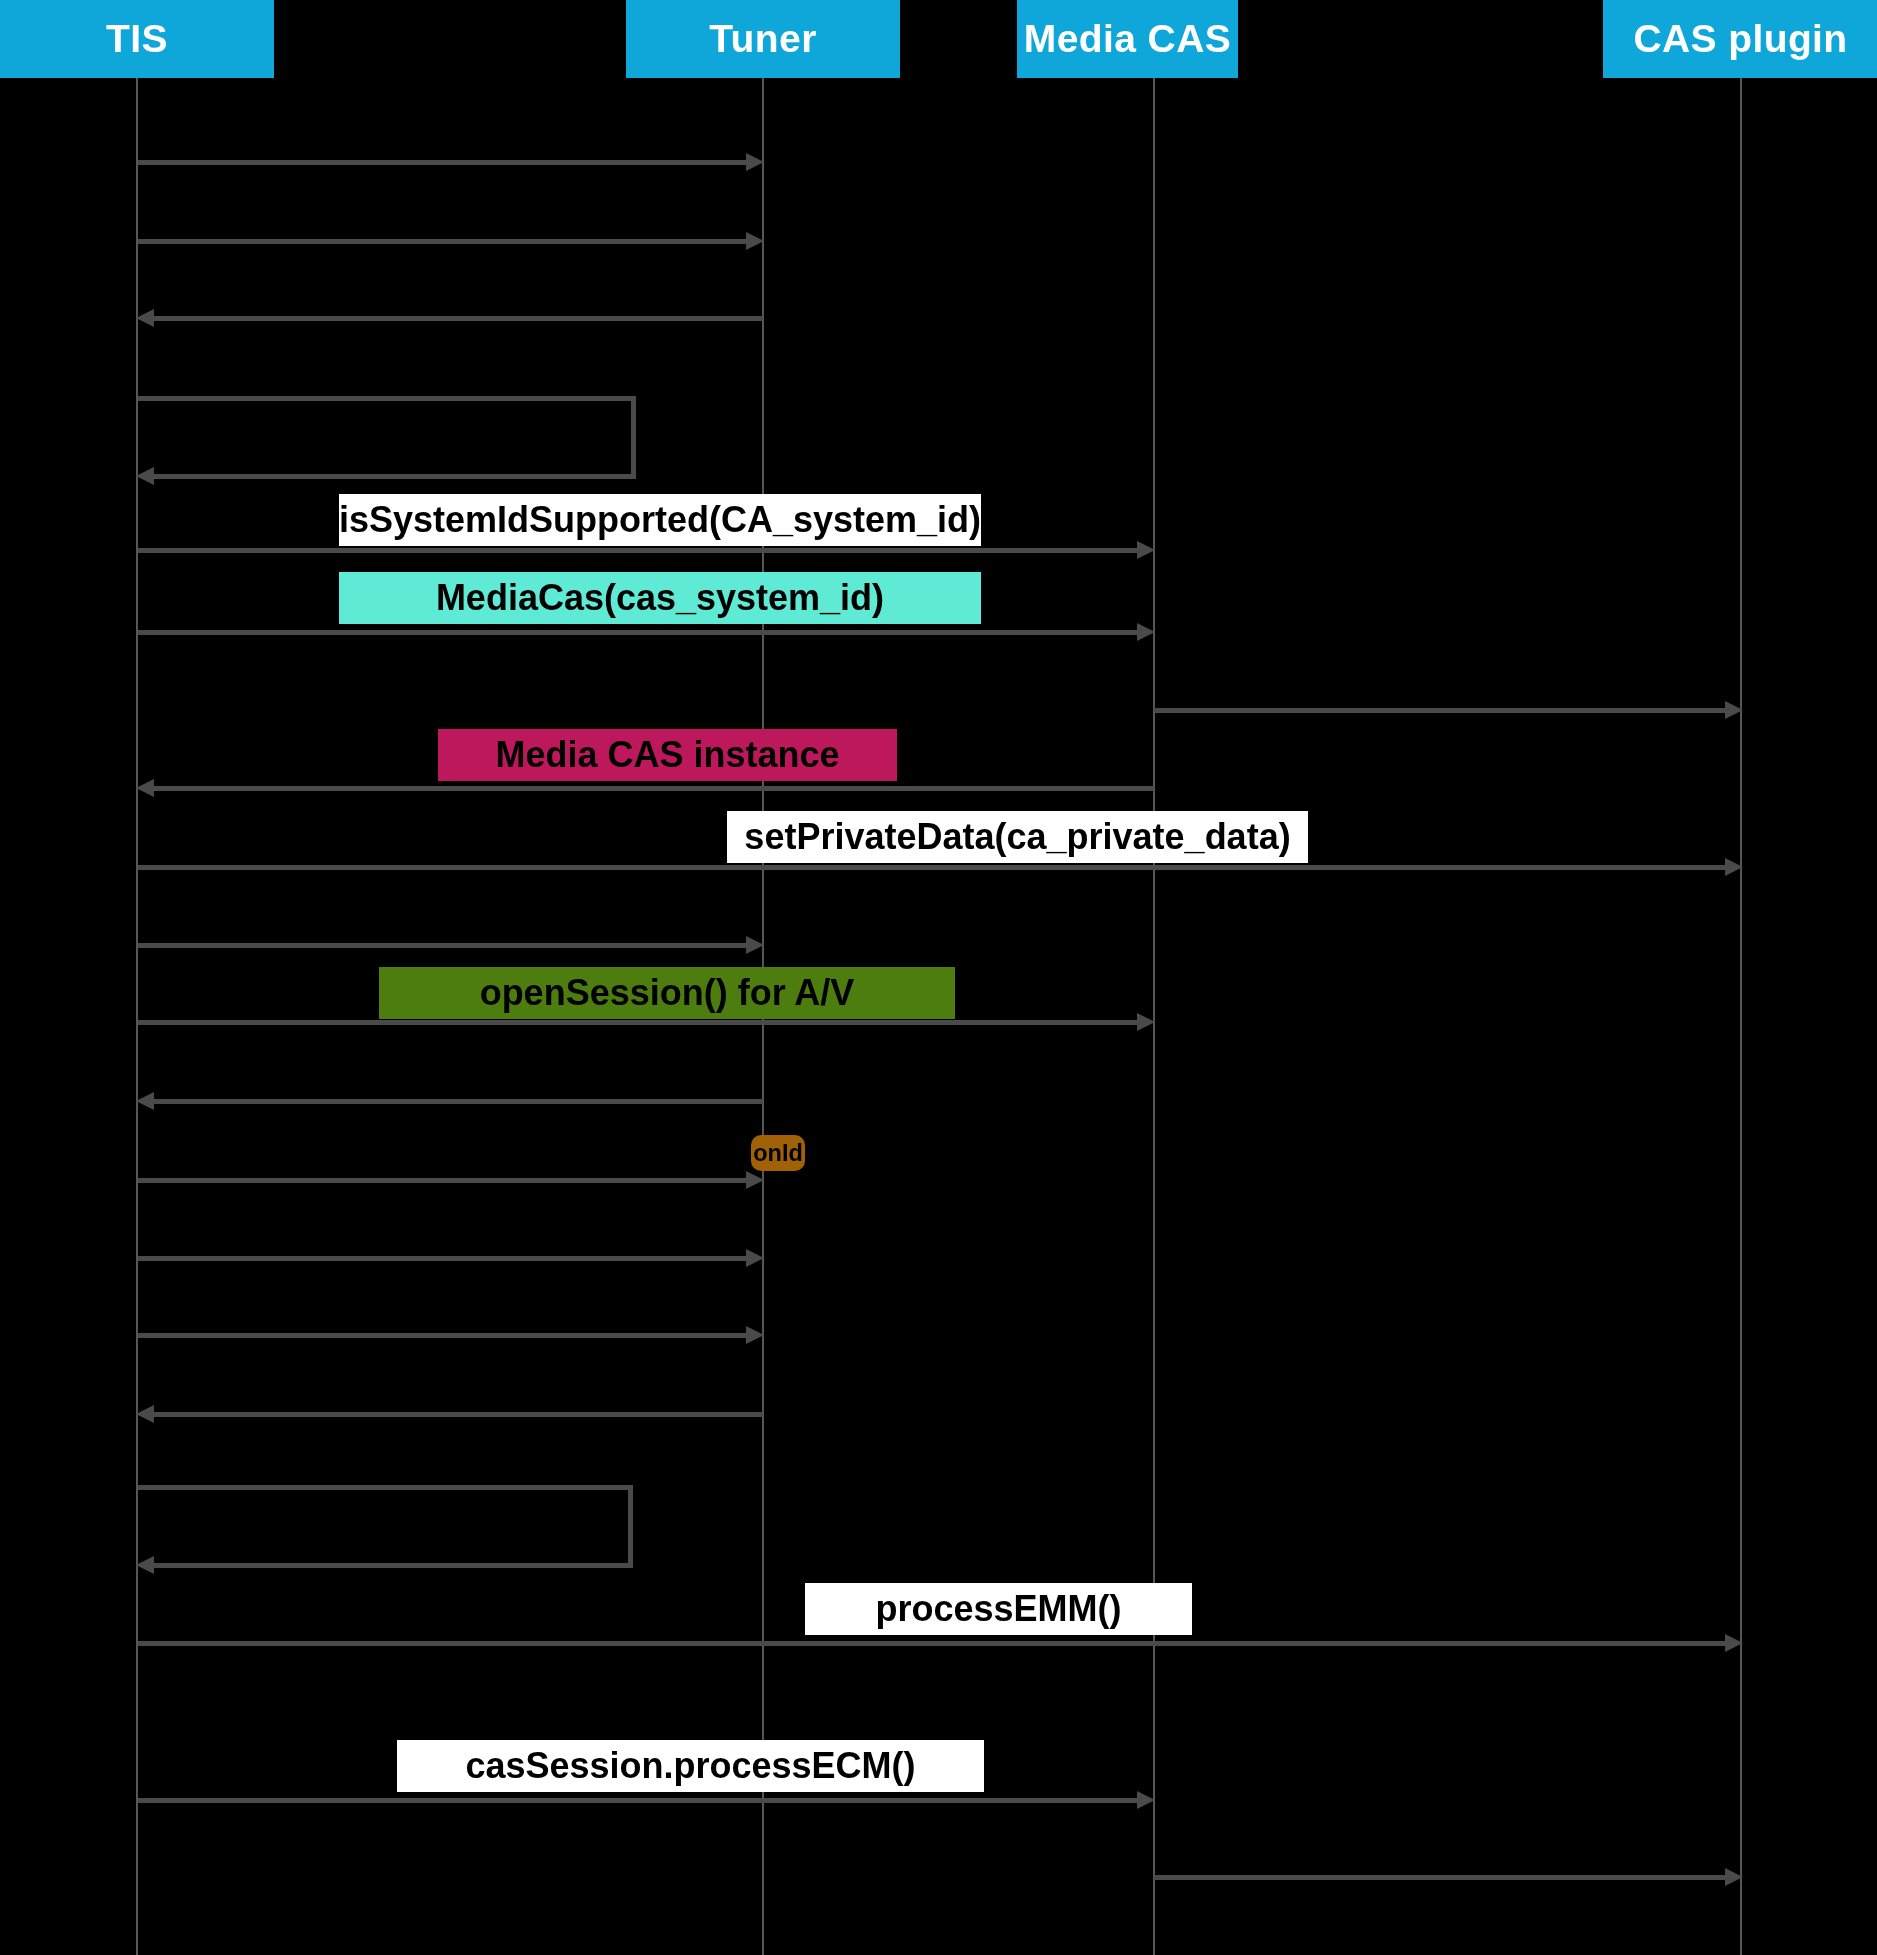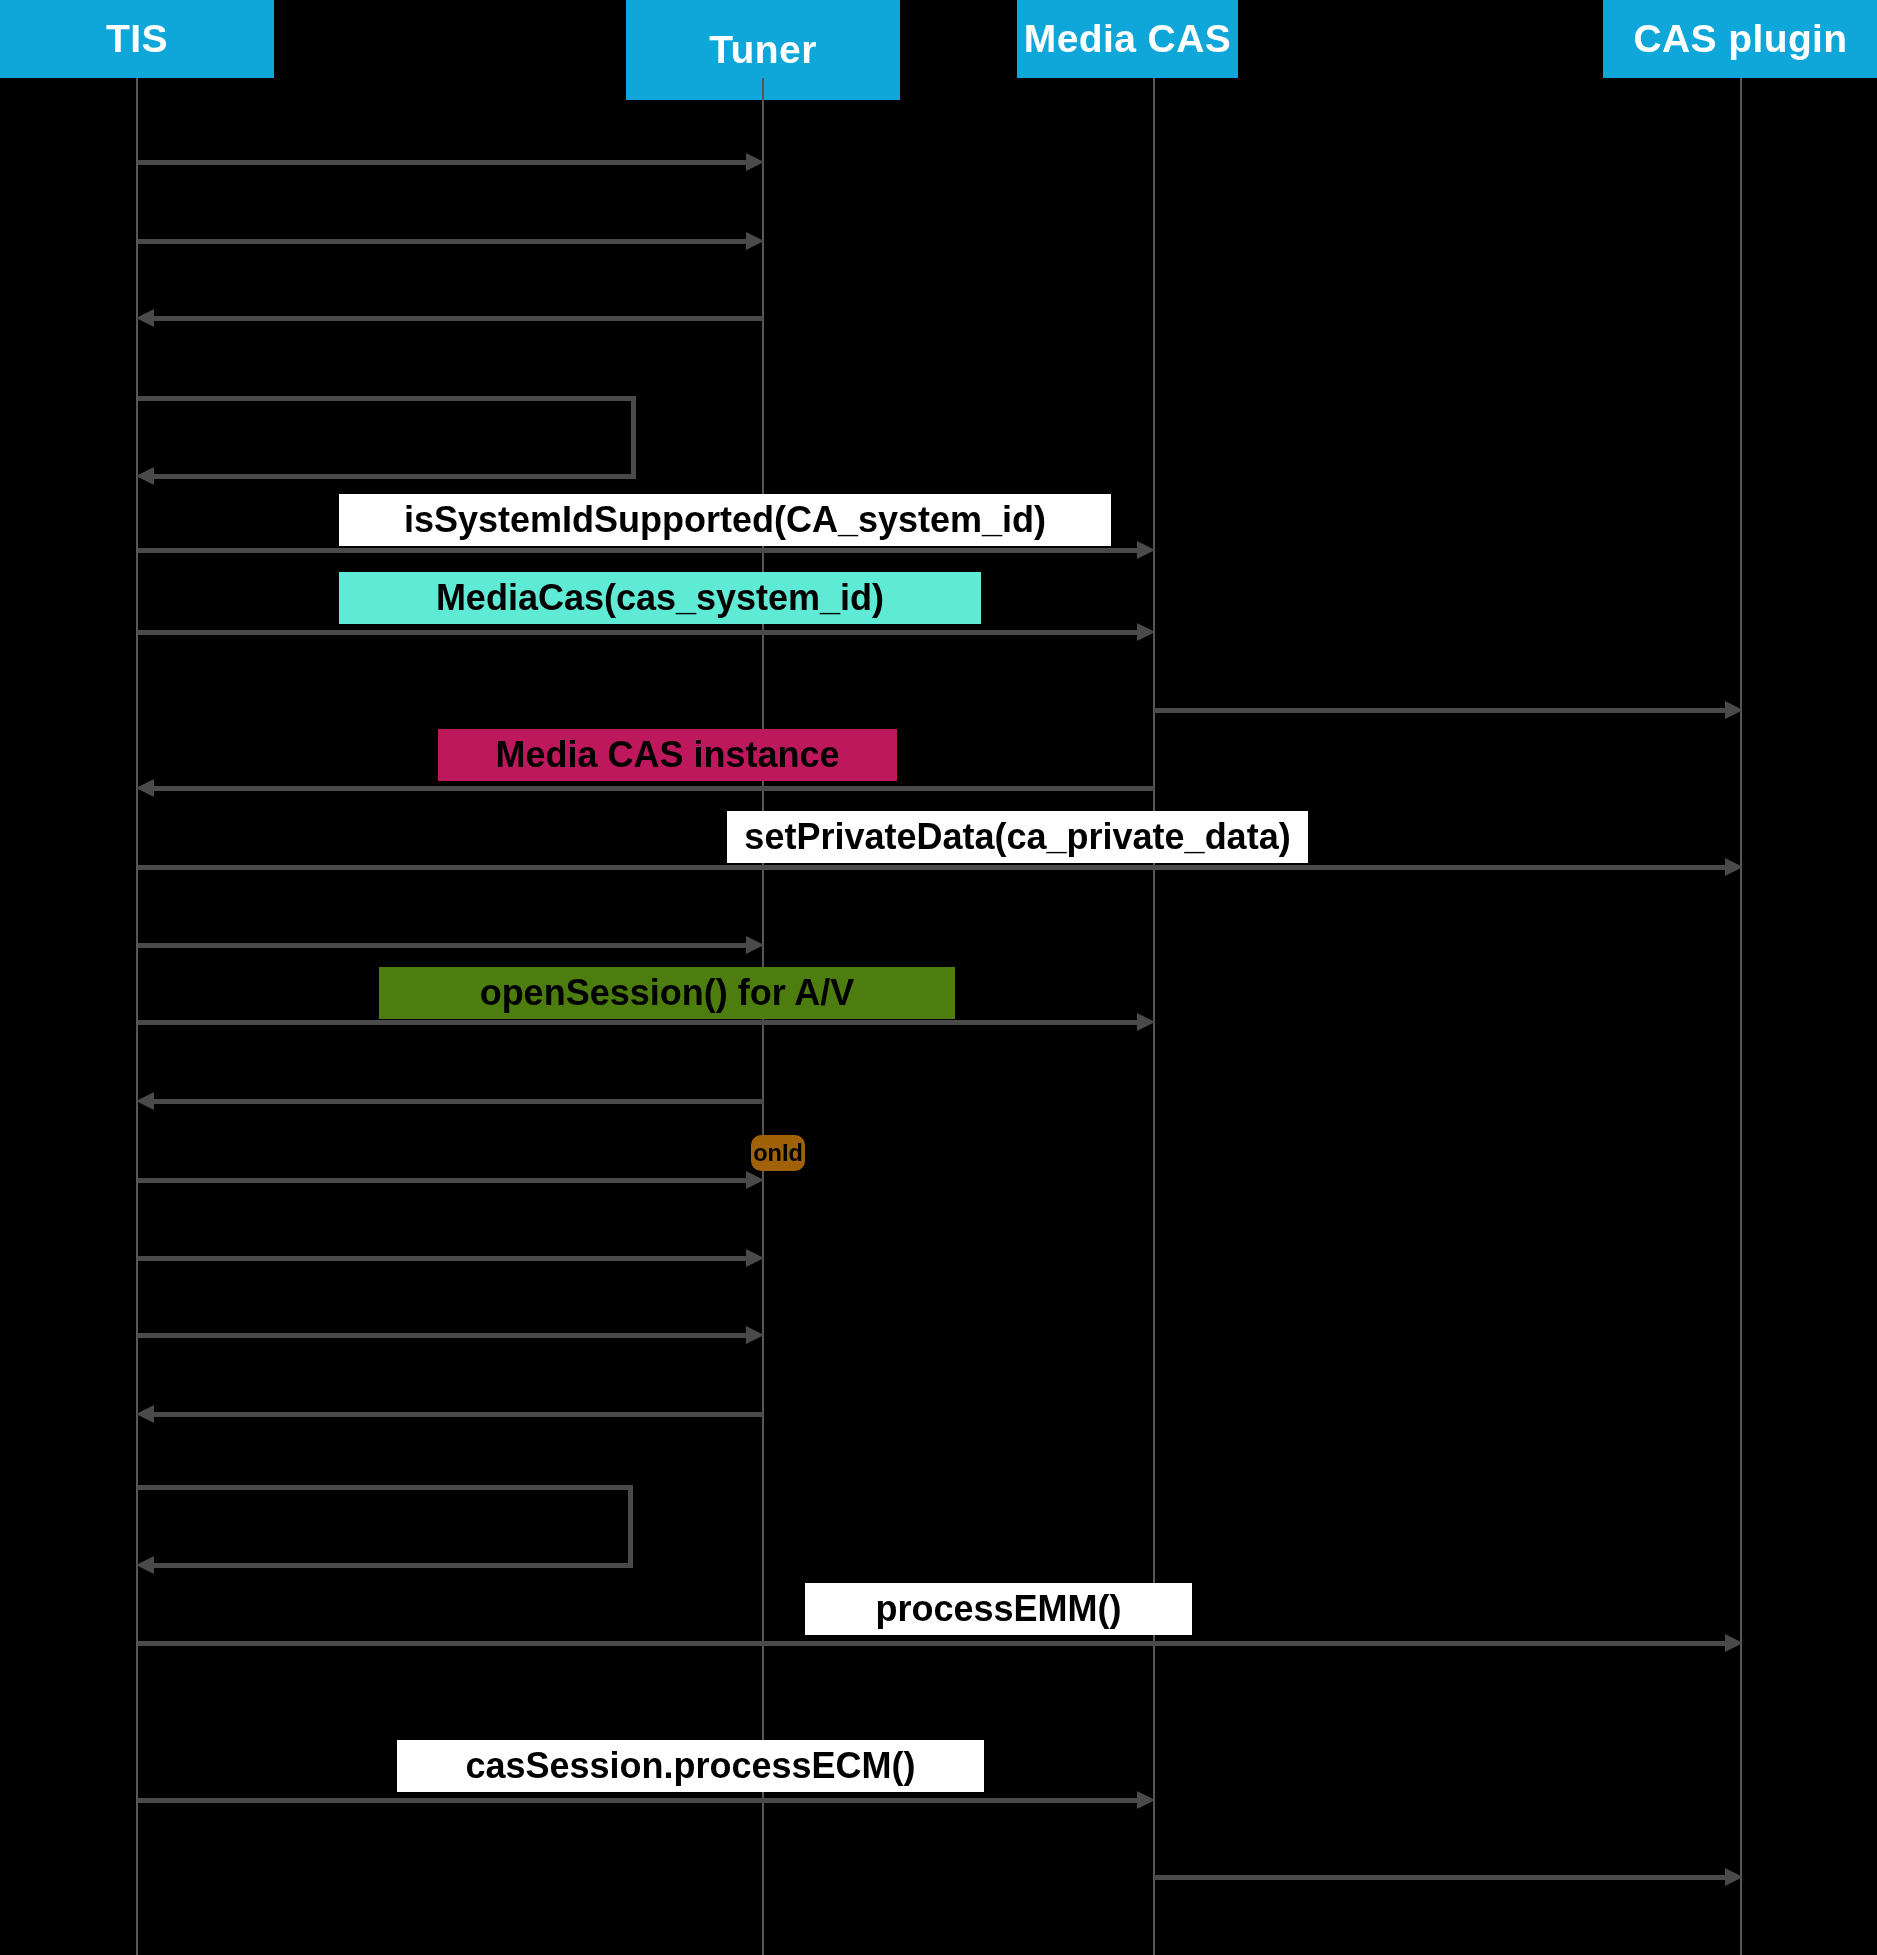--- a/index.html
+++ b/index.html
@@ -17,41 +17,41 @@
     font:700 36px "Liberation Sans",sans-serif;white-space:nowrap;overflow:hidden;
   }
   .mlabel.small{font:600 23.5px "Liberation Sans",sans-serif;}
 </style>
 </head>
 <body>
 
 <div id="stage" style="width: 1878px; height: 2035px; background: rgb(0, 0, 0);">
 
   <div class="participant" style="left: 0px; width: 274px; background: rgb(15, 167, 218); color: rgb(255, 255, 255); top: 0px; height: 78px;">TIS</div>
-  <div class="participant" style="left: 626px; width: 274px; background: rgb(15, 167, 218); color: rgb(255, 255, 255); top: 0px; height: 100px;">Tuner</div>
+  <div class="participant" style="left: 626px; width: 274px; background: rgb(15, 167, 218); color: rgb(255, 255, 255); top: 0px; height: 78px;">Tuner</div>
   <div class="participant" style="left: 1017px; width: 221px; background: rgb(15, 167, 218); color: rgb(255, 255, 255); top: 0px; height: 78px;">Media CAS</div>
   <div class="participant" style="left: 1603px; width: 275px; background: rgb(15, 167, 218); color: rgb(255, 255, 255); top: 0px; height: 78px;">CAS plugin</div>
 
 <div class="lifeline" style="left: 136px; top: 78px; height: 1879px; background: rgb(86, 86, 86);"></div>
     <div class="lifeline" style="left: 762px; top: 78px; height: 1879px; background: rgb(86, 86, 86);"></div>
     <div class="lifeline" style="left: 1153px; top: 78px; height: 1879px; background: rgb(86, 86, 86);"></div>
     <div class="lifeline" style="left: 1740px; top: 78px; height: 1879px; background: rgb(86, 86, 86);"></div>
     <div class="mline" style="left: 138px; width: 610px; top: 160px; background: rgb(74, 74, 74);"></div>
     <div class="mhead" style="top: 153px; left: 746px; border-left: 18px solid rgb(74, 74, 74);"></div>
     <div class="mline" style="left: 138px; width: 610px; top: 239px; background: rgb(74, 74, 74);"></div>
     <div class="mhead" style="top: 232px; left: 746px; border-left: 18px solid rgb(74, 74, 74);"></div>
     <div class="mline" style="left: 153px; width: 610px; top: 316px; background: rgb(74, 74, 74);"></div>
     <div class="mhead" style="top: 309px; left: 136px; border-right: 18px solid rgb(74, 74, 74);"></div>
     <div class="mline" style="left: 138px; width: 498px; top: 396px; background: rgb(74, 74, 74);"></div>
     <div class="vseg" style="left: 631px; top: 396px; height: 83px; background: rgb(74, 74, 74);"></div>
     <div class="mline" style="left: 153px; width: 482px; top: 474px; background: rgb(74, 74, 74);"></div>
     <div class="mhead" style="top: 467px; left: 136px; border-right: 18px solid rgb(74, 74, 74);"></div>
     <div class="mline" style="left: 138px; width: 1001px; top: 548px; background: rgb(74, 74, 74);"></div>
     <div class="mhead" style="top: 541px; left: 1137px; border-left: 18px solid rgb(74, 74, 74);"></div>
-    <div class="mlabel" style="left: 339px; top: 494px; width: 772px; height: 52px; background: rgb(255, 255, 255); color: rgb(0, 0, 0);">isSystemIdSupported(CA_system_id)</div>
+    <div class="mlabel" style="left: 339px; top: 494px; width: 642px; height: 52px; background: rgb(255, 255, 255); color: rgb(0, 0, 0);">isSystemIdSupported(CA_system_id)</div>
     <div class="mline" style="left: 138px; width: 1001px; top: 630px; background: rgb(74, 74, 74);"></div>
     <div class="mhead" style="top: 623px; left: 1137px; border-left: 18px solid rgb(74, 74, 74);"></div>
     <div class="mlabel" style="left: 339px; top: 572px; width: 642px; height: 52px; background: #5eead4; color: rgb(0, 0, 0);">MediaCas(cas_system_id)</div>
     <div class="mline" style="left: 1154px; width: 572px; top: 708px; background: rgb(74, 74, 74);"></div>
     <div class="mhead" style="top: 701px; left: 1725px; border-left: 18px solid rgb(74, 74, 74);"></div>
     <div class="mline" style="left: 153px; width: 1001px; top: 786px; background: rgb(74, 74, 74);"></div>
     <div class="mhead" style="top: 779px; left: 136px; border-right: 18px solid rgb(74, 74, 74);"></div>
     <div class="mlabel" style="left: 438px; top: 729px; width: 459px; height: 52px; background: #be185d; color: rgb(0, 0, 0);">Media CAS instance</div>
     <div class="mline" style="left: 138px; width: 1588px; top: 865px; background: rgb(74, 74, 74);"></div>
     <div class="mhead" style="top: 858px; left: 1725px; border-left: 18px solid rgb(74, 74, 74);"></div>

